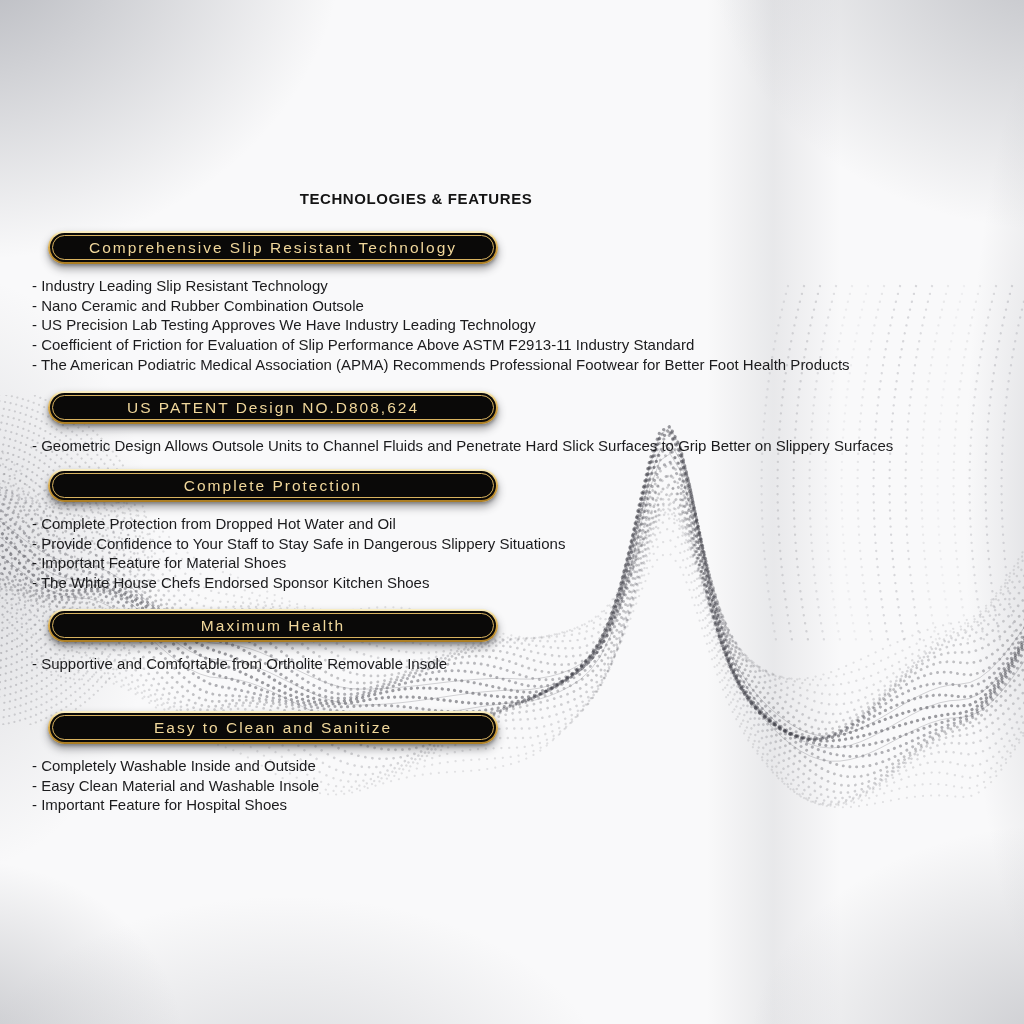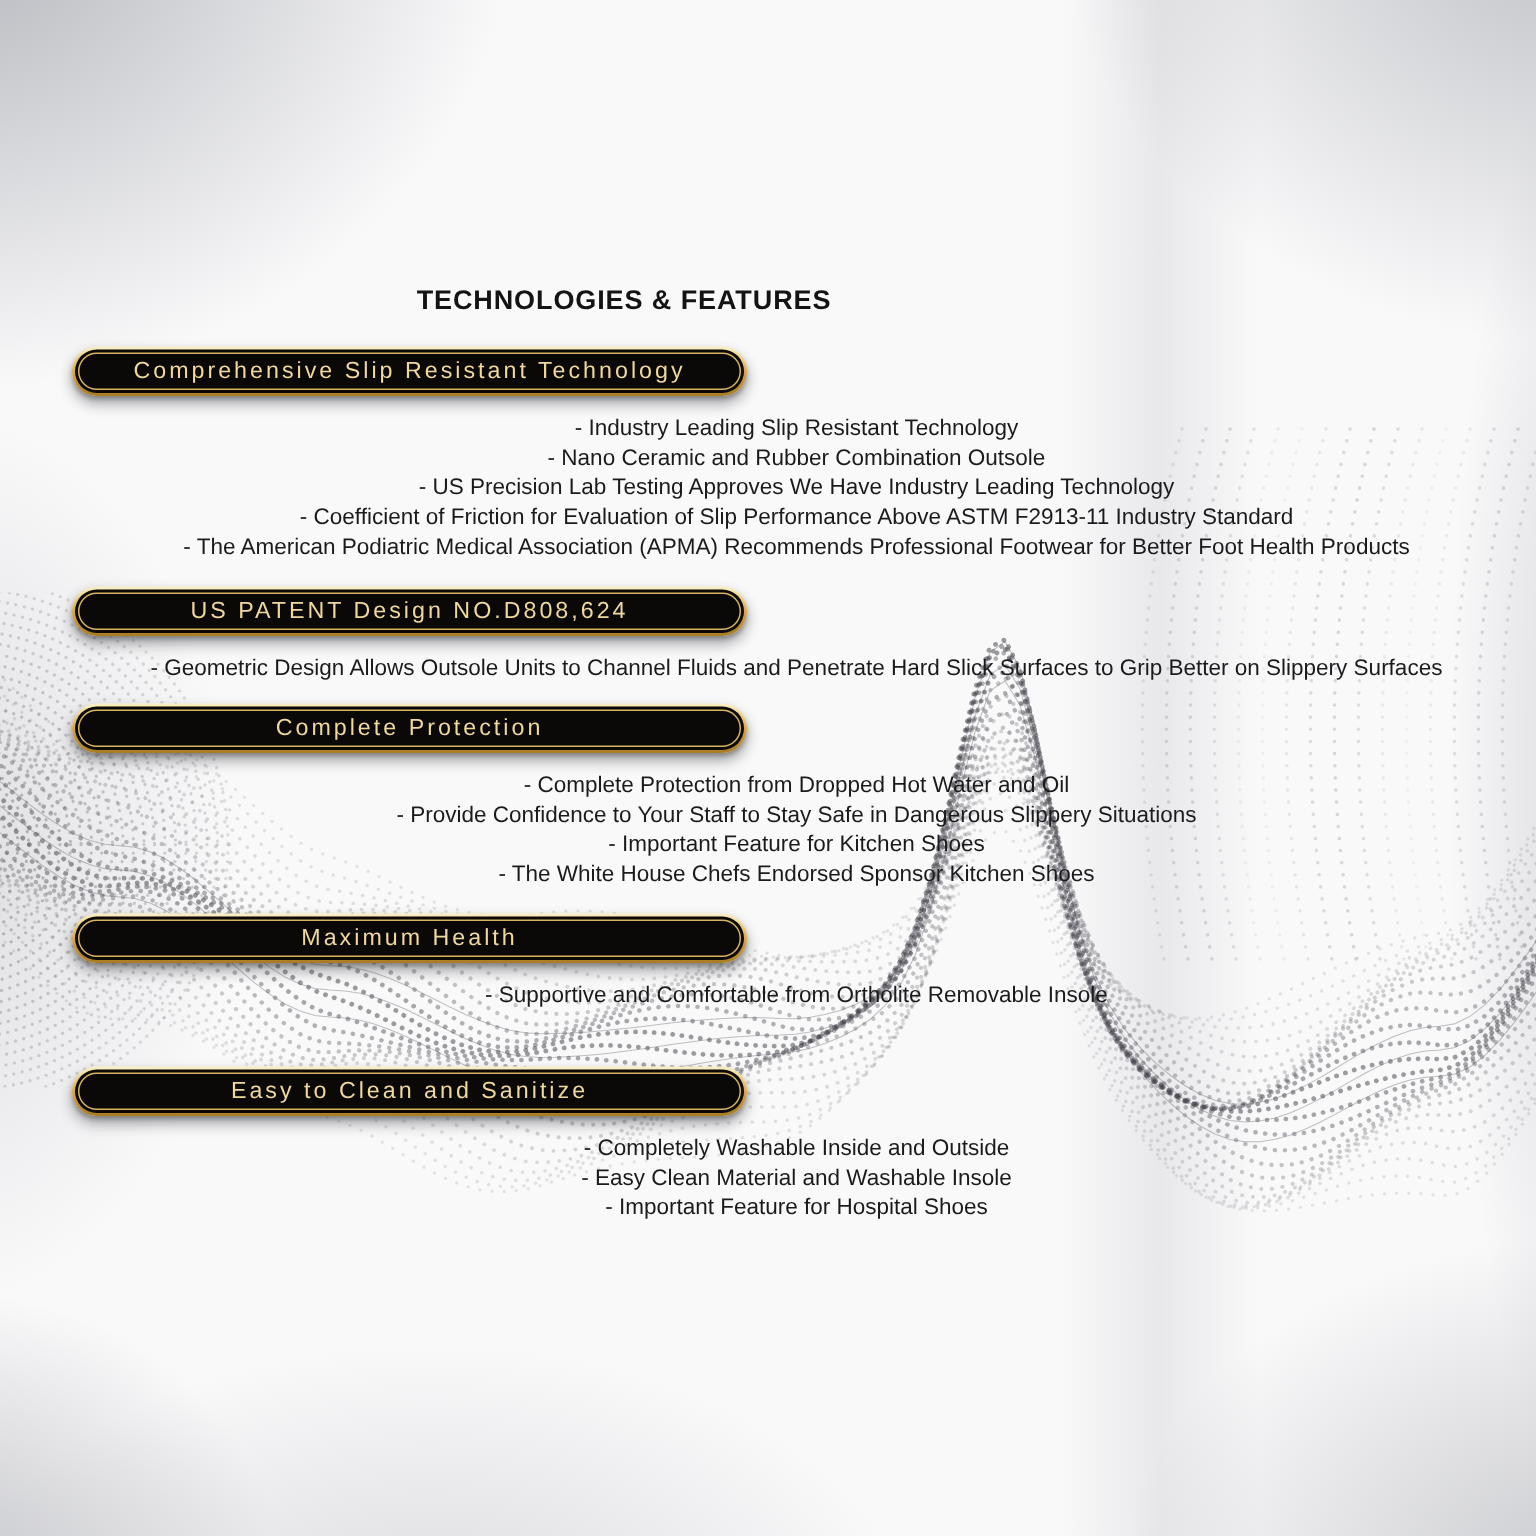--- a/index.html
+++ b/index.html
@@ -14,35 +14,35 @@
       radial-gradient(470px 300px at 28% 108%, rgba(150,152,160,.34), rgba(150,152,160,0) 70%),
       radial-gradient(480px 350px at 104% 103%, rgba(138,140,148,.44), rgba(138,140,148,0) 66%),
       radial-gradient(150px 720px at 104.5% 50%, rgba(133,135,145,.30), rgba(133,135,145,0) 70%),
       linear-gradient(90deg, rgba(118,120,130,0) 69%, rgba(118,120,130,.13) 75.5%, rgba(118,120,130,0) 82%),
       linear-gradient(#f9f9fa,#f9f9fa);
   }
   #wave-svg{position:absolute;left:0;top:0;width:1024px;height:1024px;}
   .content{position:absolute;left:0;top:0;width:1024px;height:1024px;}
   .page-title{
     position:absolute;top:190px;left:0;width:832px;text-align:center;
-    font-size:18px;font-weight:bold;letter-spacing:.6px;color:#141414;
+    font-size:15px;font-weight:bold;letter-spacing:.6px;color:#141414;
   }
   .pill{
     position:absolute;left:48px;width:450px;height:33px;box-sizing:border-box;
     border-radius:17px;padding:2px;
     background:linear-gradient(180deg,#faf0c8 0%,#eed287 22%,#cf9f3f 58%,#a97c22 100%);
     box-shadow:0 5px 9px rgba(50,50,55,.45), 0 2px 3px rgba(0,0,0,.25);
   }
   .pill-mid{height:100%;box-sizing:border-box;border-radius:15px;background:#0a0908;padding:2px;}
   .pill-in{
     height:100%;box-sizing:border-box;border-radius:13px;border:1px solid #d9b35f;background:#0a0908;
     display:flex;align-items:center;justify-content:center;
   }
   .pill-label{font-size:15.5px;letter-spacing:2px;color:#f0d79b;white-space:nowrap;text-align:right;}
-  .feature-list{position:absolute;left:56px;width:950px;text-align:center;}
+  .feature-list{position:absolute;left:32px;width:950px;}
   .feature-item{font-size:15px;line-height:19.7px;color:#1b1b1d;white-space:nowrap;}
 </style>
 </head>
 <body>
 
 <div class="canvas">
 
   <svg id="wave-svg" viewBox="0 0 1024 1024" xmlns="http://www.w3.org/2000/svg">
       <path d="M-20.0,430.5L-10.0,439.9L0.0,450.0L10.0,460.3L20.0,470.2L30.0,479.2L40.0,486.7L50.0,492.3L60.0,495.8L70.0,497.0L80.0,495.9L90.0,494.5L100.0,494.8L110.0,496.8L120.0,500.5L130.0,505.8L140.0,512.5L150.0,520.3L160.0,528.9L170.0,537.8L180.0,546.5L190.0,554.7L200.0,561.8L210.0,567.4L220.0,571.1L230.0,574.4L240.0,578.5L250.0,583.1L260.0,588.0L270.0,592.9L280.0,597.5L290.0,601.6L300.0,605.1L310.0,607.8L320.0,609.6L330.0,610.6L340.0,610.8L350.0,610.2L360.0,609.1L370.0,607.9L380.0,607.2L390.0,607.1L400.0,607.7L410.0,608.9L420.0,610.7L430.0,613.0L440.0,615.8L450.0,618.7L460.0,621.8L470.0,624.9L480.0,627.8L490.0,630.5L500.0,633.0L510.0,635.1L520.0,637.0L530.0,638.0L540.0,637.7L550.0,636.2L560.0,633.7L570.0,630.4L580.0,626.3L590.0,621.0L600.0,613.6L610.0,603.0L620.0,588.1L630.0,568.9L640.0,547.3L650.0,527.7L660.0,515.2L670.0,514.2L680.0,526.2L690.0,548.7L700.0,576.2L710.0,603.2L720.0,626.1L730.0,643.6L740.0,656.1L750.0,664.7L760.0,670.6L770.0,674.7L780.0,677.3L790.0,678.6L800.0,678.8L810.0,677.8L820.0,675.6L830.0,672.5L840.0,668.6L850.0,664.3L860.0,659.8L870.0,655.0L880.0,650.2L890.0,645.5L900.0,640.9L910.0,636.5L920.0,632.5L930.0,629.0L940.0,626.0L950.0,623.7L960.0,622.1L970.0,618.9L980.0,612.0L990.0,601.7L1000.0,588.6L1010.0,573.3L1020.0,556.6L1030.0,539.6L1040.0,523.0" fill="none" stroke="rgba(66,66,74,0.130)" stroke-width="2.10" stroke-linecap="round" stroke-dasharray="0.1 8.0"></path>
       <path d="M-20.0,442.4L-10.0,451.7L0.0,461.3L10.0,470.8L20.0,479.7L30.0,487.4L40.0,493.6L50.0,497.9L60.0,500.3L70.0,500.5L80.0,498.8L90.0,497.0L100.0,497.3L110.0,499.7L120.0,504.1L130.0,510.4L140.0,518.3L150.0,527.4L160.0,537.3L170.0,547.4L180.0,557.2L190.0,566.1L200.0,573.6L210.0,579.3L220.0,582.8L230.0,585.4L240.0,588.6L250.0,592.1L260.0,595.7L270.0,599.2L280.0,602.6L290.0,605.6L300.0,608.2L310.0,610.4L320.0,612.0L330.0,613.2L340.0,613.8L350.0,614.1L360.0,614.0L370.0,614.0L380.0,614.6L390.0,615.7L400.0,617.4L410.0,619.5L420.0,621.8L430.0,624.4L440.0,626.9L450.0,629.4L460.0,631.6L470.0,633.5L480.0,635.0L490.0,636.2L500.0,637.1L510.0,637.8L520.0,638.4L530.0,638.4L540.0,637.4L550.0,635.5L560.0,633.0L570.0,630.1L580.0,626.5L590.0,621.9L600.0,615.2L610.0,605.1L620.0,590.2L630.0,570.4L640.0,547.8L650.0,526.9L660.0,513.4L670.0,511.9L680.0,524.0L690.0,547.1L700.0,575.4L710.0,603.0L720.0,626.1L730.0,643.4L740.0,655.5L750.0,663.7L760.0,669.4L770.0,673.5L780.0,676.5L790.0,678.6L800.0,679.8L810.0,680.1L820.0,679.4L830.0,677.8L840.0,675.5L850.0,672.6L860.0,669.3L870.0,665.4L880.0,661.2L890.0,656.6L900.0,651.8L910.0,646.9L920.0,642.0L930.0,637.4L940.0,633.3L950.0,629.7L960.0,626.9L970.0,622.7L980.0,615.0L990.0,604.2L1000.0,590.9L1010.0,575.9L1020.0,559.8L1030.0,543.7L1040.0,528.2" fill="none" stroke="rgba(66,66,74,0.133)" stroke-width="2.19" stroke-linecap="round" stroke-dasharray="0.1 7.8"></path>
@@ -152,21 +152,21 @@
     <div class="pill" style="top:469px">
       <div class="pill-mid">
         <div class="pill-in">
           <span class="pill-label">Complete Protection</span>
         </div>
       </div>
     </div>
     <div class="feature-list" style="top:514px">
       <div class="feature-item">- Complete Protection from Dropped Hot Water and Oil</div>
       <div class="feature-item">- Provide Confidence to Your Staff to Stay Safe in Dangerous Slippery Situations</div>
-      <div class="feature-item">- Important Feature for Kitchen Shoes</div>
+      <div class="feature-item">- Important Feature for Material Shoes</div>
       <div class="feature-item">- The White House Chefs Endorsed Sponsor Kitchen Shoes</div>
     </div>
 
     <div class="pill" style="top:609px">
       <div class="pill-mid">
         <div class="pill-in">
           <span class="pill-label">Maximum Health</span>
         </div>
       </div>
     </div>

